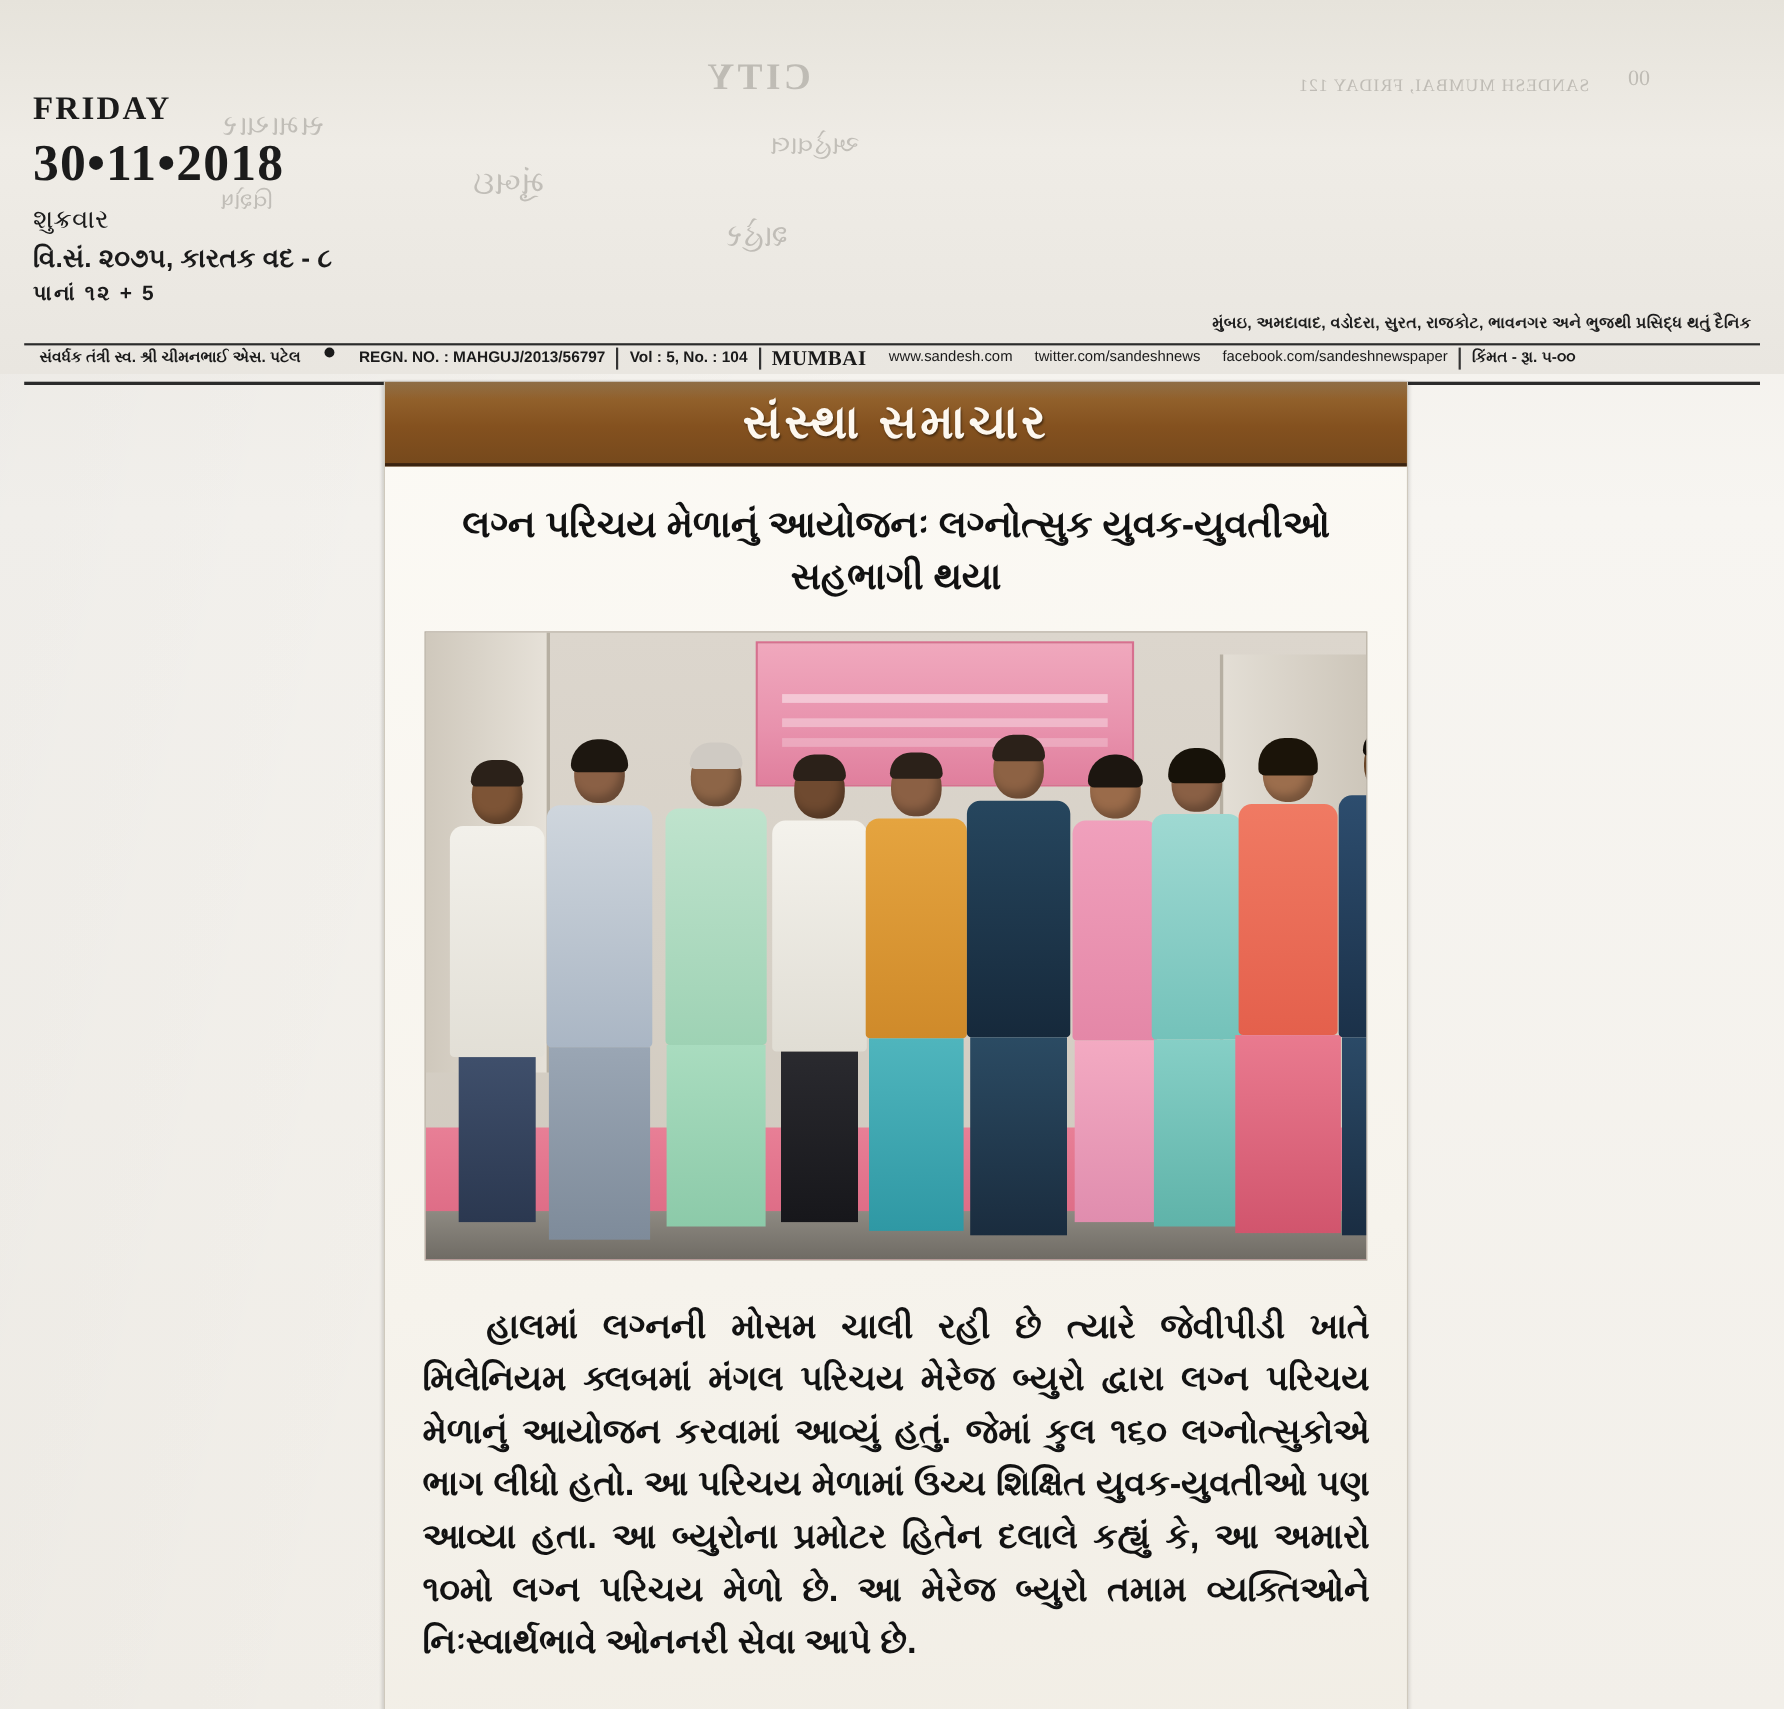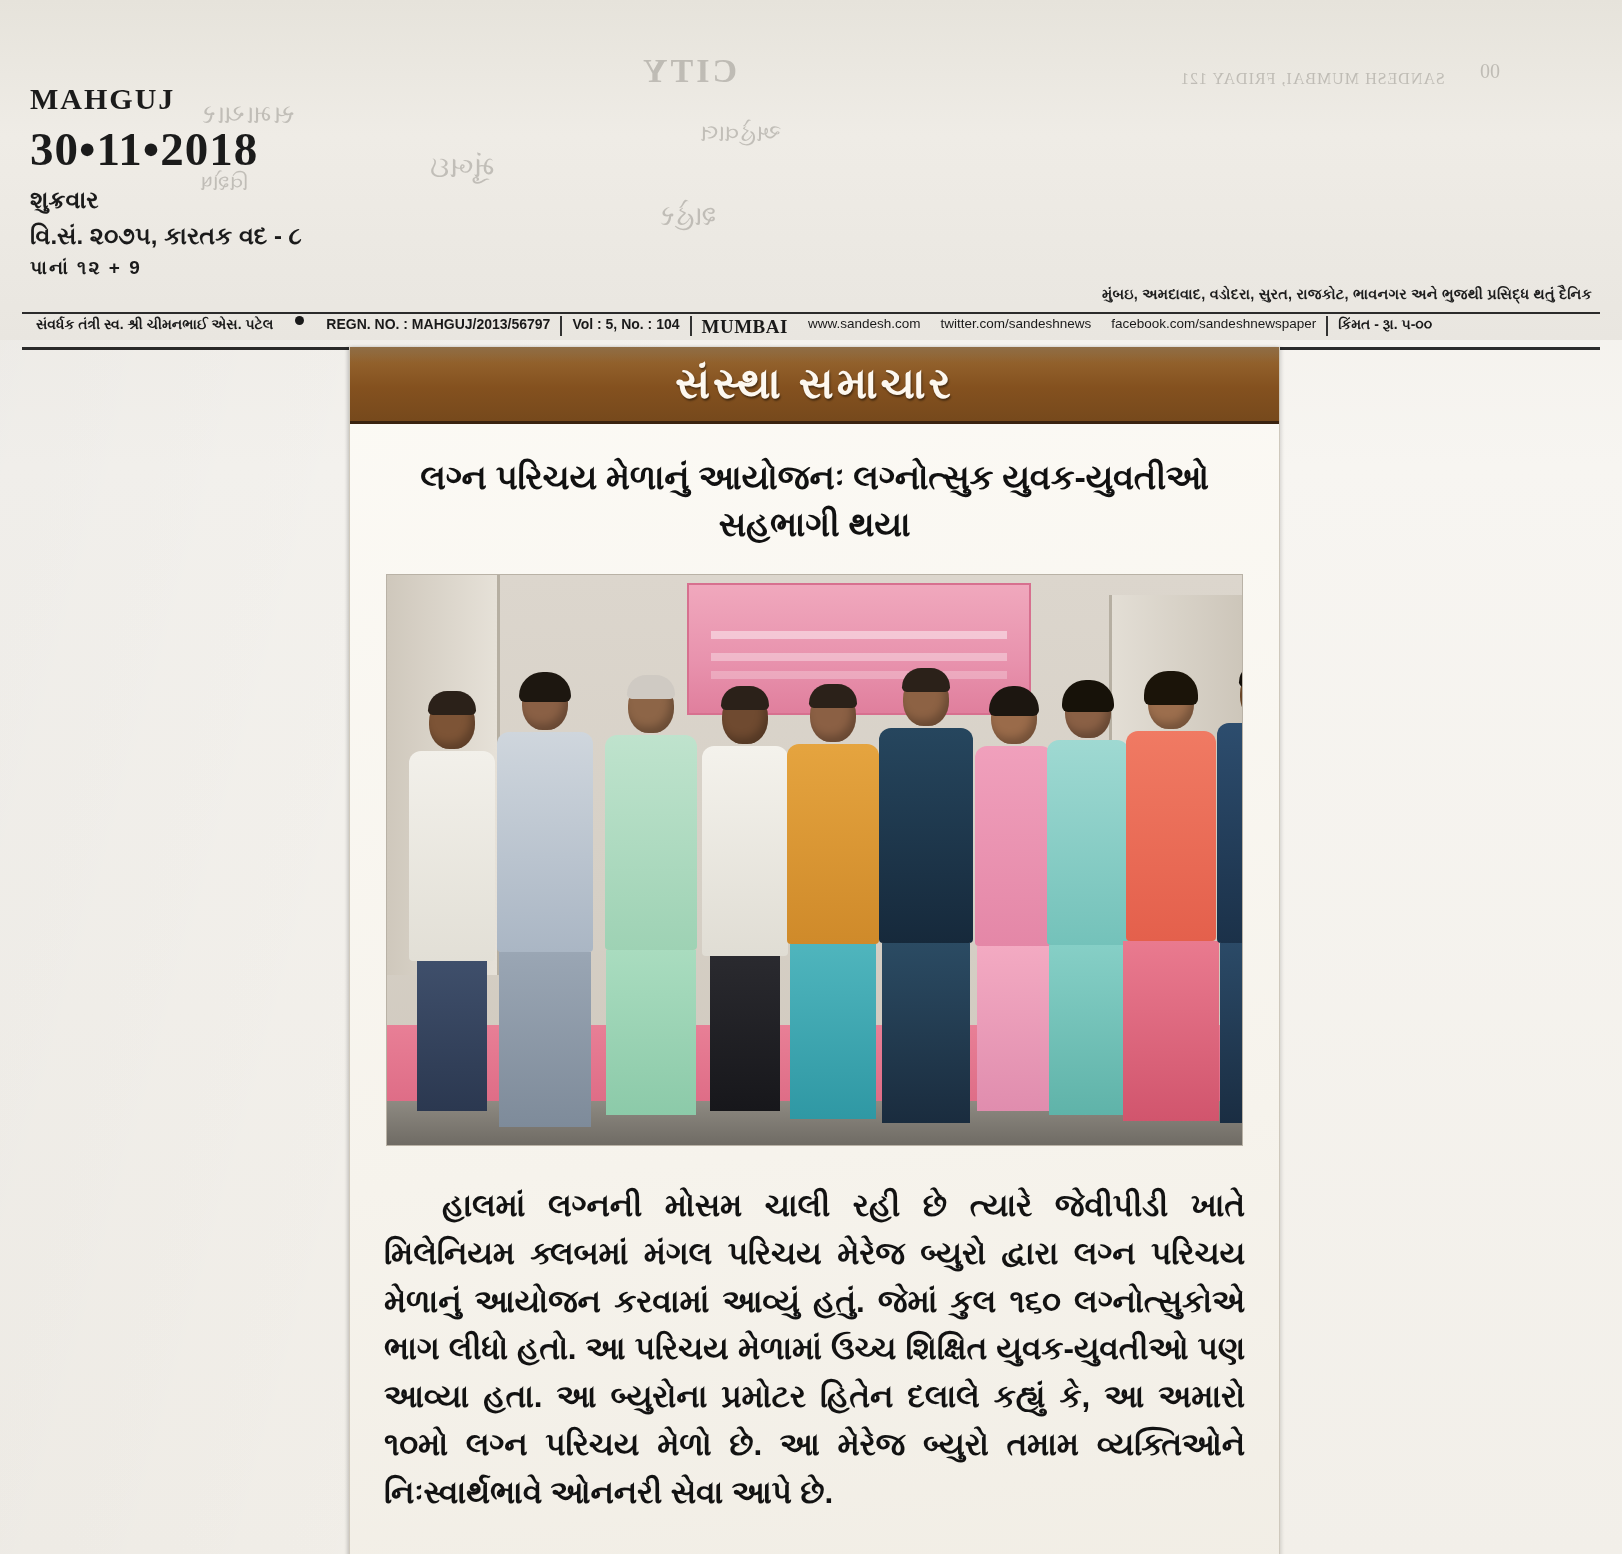--- a/index.html
+++ b/index.html
@@ -66,21 +66,21 @@
   }
   .date-num {
     font-size: 47px;
     font-weight: bold;
     letter-spacing: 1px;
     margin-top: 6px;
     font-family: "Liberation Serif", serif;
   }
   .day-guj {
     font-size: 24px;
-    font-weight: bold;
+    font-weight: normal;
     margin-top: 10px;
     font-family: "Liberation Sans", sans-serif;
   }
   .samvat {
     font-size: 24px;
     font-weight: bold;
     margin-top: 8px;
     font-family: "Liberation Sans", sans-serif;
   }
   .pages {
@@ -290,25 +290,25 @@
     <div class="ghost g1">CITY</div>
     <div class="ghost g2">સમાચાર</div>
     <div class="ghost g3">મુંબઇ</div>
     <div class="ghost g4">અહેવાલ</div>
     <div class="ghost g5">00</div>
     <div class="ghost g6">SANDESH MUMBAI, FRIDAY 121</div>
     <div class="ghost g7">વિશેષ</div>
     <div class="ghost g8">શહેર</div>
 
     <div class="date-block">
-      <div class="day-name">MAHGUJ</div>
+      <div class="day-name">FRIDAY</div>
       <div class="date-num">30•11•2018</div>
       <div class="day-guj">શુક્રવાર</div>
       <div class="samvat">વિ.સં. ૨૦૭૫, કારતક વદ - ૮</div>
-      <div class="pages">પાનાં  ૧૨ + 9</div>
+      <div class="pages">પાનાં  ૧૨ + 5</div>
     </div>
 
 
     <div class="editions">મુંબઇ, અમદાવાદ, વડોદરા, સુરત, રાજકોટ, ભાવનગર અને ભુજથી પ્રસિદ્ધ થતું દૈનિક</div>
   </div>
 
   <div class="rule-top"></div>
   <div class="rule-bottom"></div>
 
   <div class="infobar">

